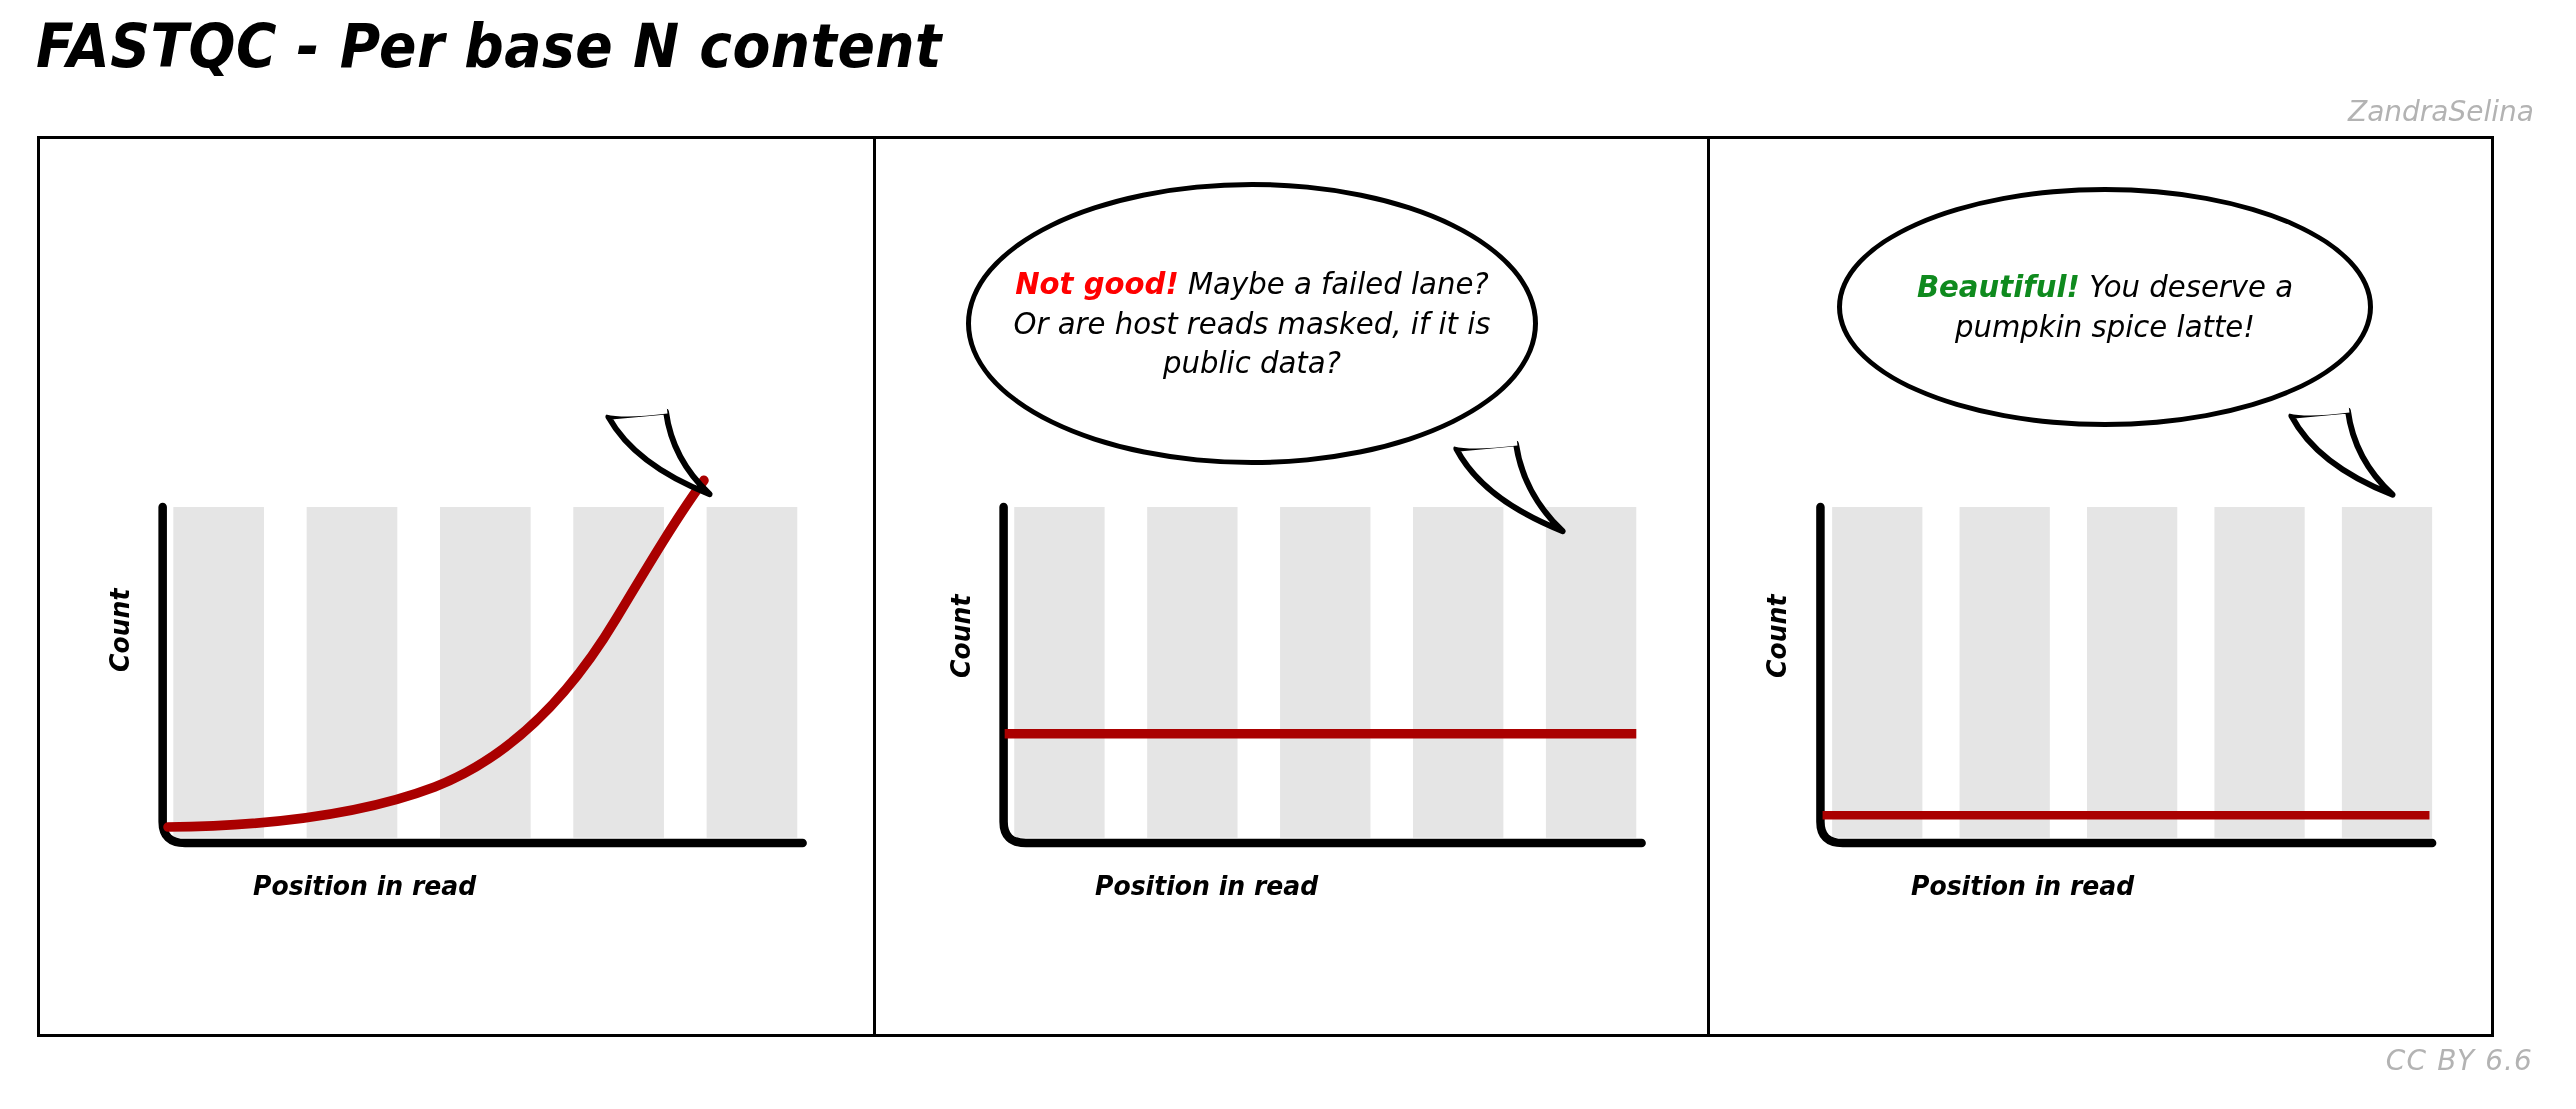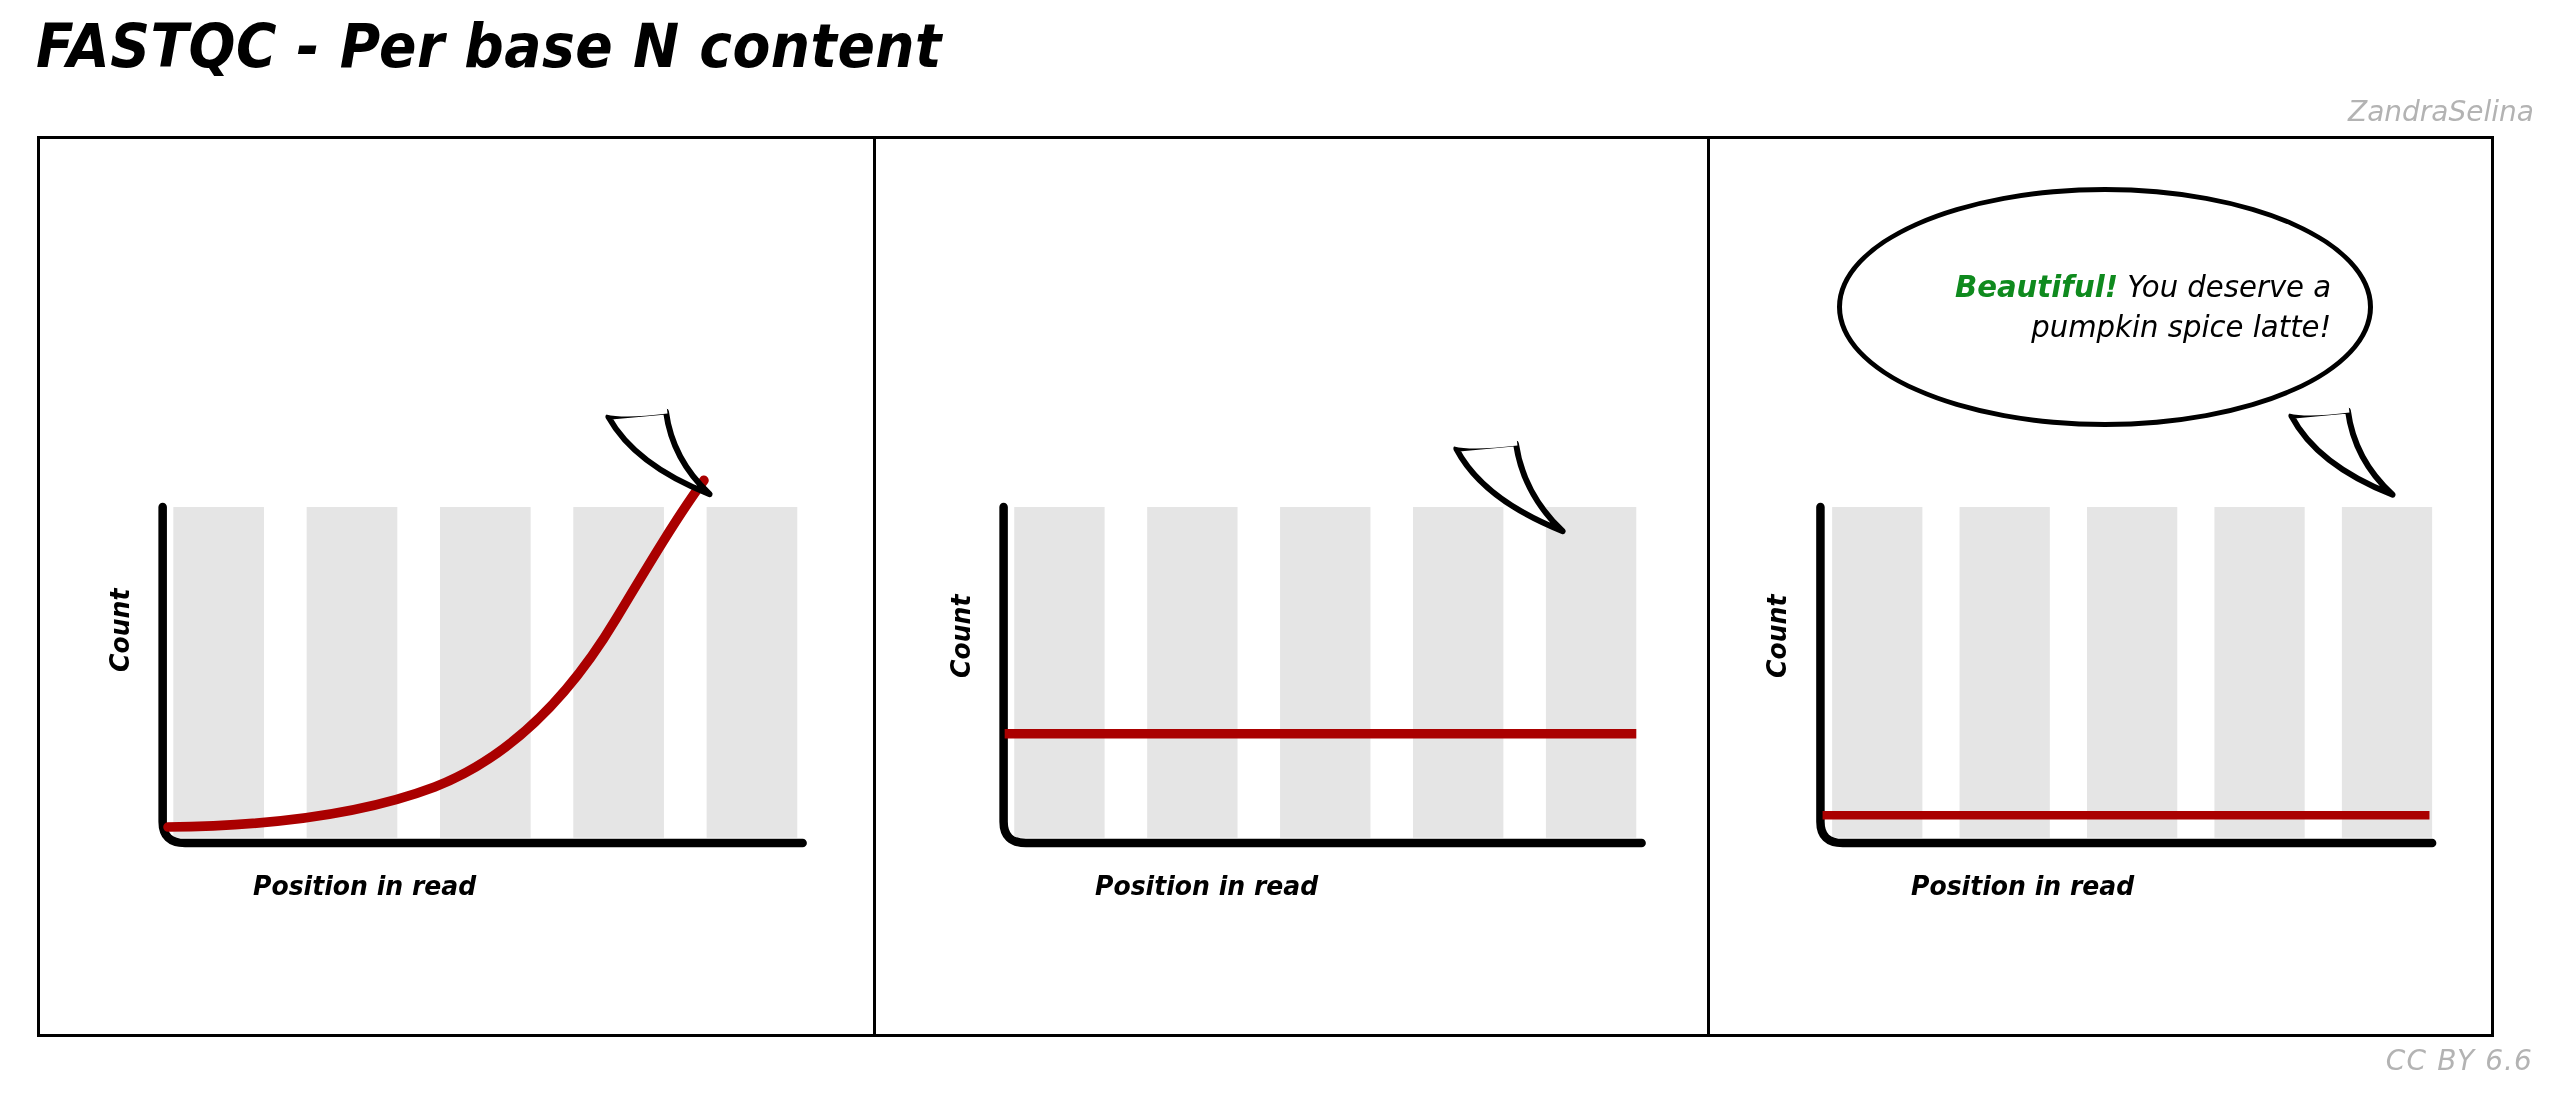--- a/index.html
+++ b/index.html
@@ -111,21 +111,21 @@
     position: absolute;
     z-index: 6;
     overflow: visible;
   }
 
   
   #bubble-1 { left: 101px; top: 48px; width: 549px; height: 245px; }
   
   #bubble-2 { left: 90px; top: 43px; width: 572px; height: 283px; }
   
-  #bubble-3 { left: 127px; top: 48px; width: 536px; height: 240px; text-align: right; }
+  #bubble-3 { left: 127px; top: 48px; width: 536px; height: 240px; }
 
   
   .chart {
     position: absolute;
     left: 0;
     top: 0;
     width: 100%;
     height: 100%;
   }
   .chart svg { display: block; width: 100%; height: 100%; }
@@ -192,20 +192,25 @@
           <rect x="1260" y="690" width="170" height="620" fill="#e5e5e5"></rect>
         </g>
         <path d="M 240 690 L 240 1280 Q 240 1320 282 1320 L 1440 1320" fill="none" stroke="#000000" stroke-width="16" stroke-linecap="round"></path>
         <path d="M 242 1115 L 1430 1115" fill="none" stroke="#aa0000" stroke-width="18" stroke-linecap="butt"></path>
       </svg>
     </div>
 
     <div class="axis-label ylabel" style="left:69px; top:539px;">Count</div>
     <div class="axis-label" style="left:219px; top:731px;">Position in read</div>
 
+    <div class="speech-bubble" id="bubble-2">
+      <div class="bubble-text">
+        <span class="highlight-bad">Not good!</span><span> Maybe a failed lane? Or are host reads masked, if it is public data?</span>
+      </div>
+    </div>
     <svg class="bubble-tail" style="left:575px; top:299px; width:133px; height:112px;" viewBox="0 0 250 210">
       <path d="M 10 20 Q 60 115 210 175 Q 136 105 122 10 Z" fill="#ffffff" stroke="#000000" stroke-width="11" stroke-linejoin="round"></path>
       <path d="M 8 8 Q 40 16 124 6" fill="#ffffff" stroke="#ffffff" stroke-width="16"></path>
     </svg>
   </div>
 
   <div class="panel" id="panel-3">
 
     <div class="chart">
       <svg viewBox="0 0 1469 1678" preserveAspectRatio="none" aria-hidden="true">

